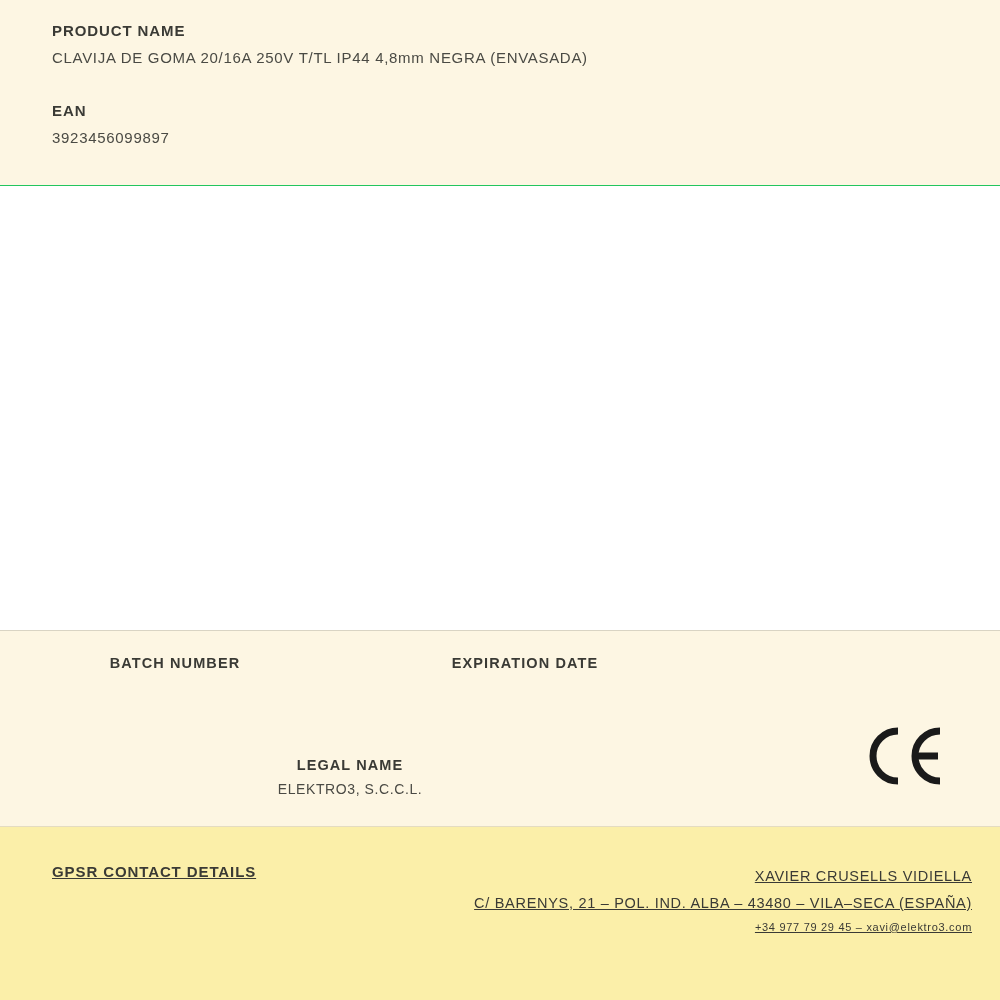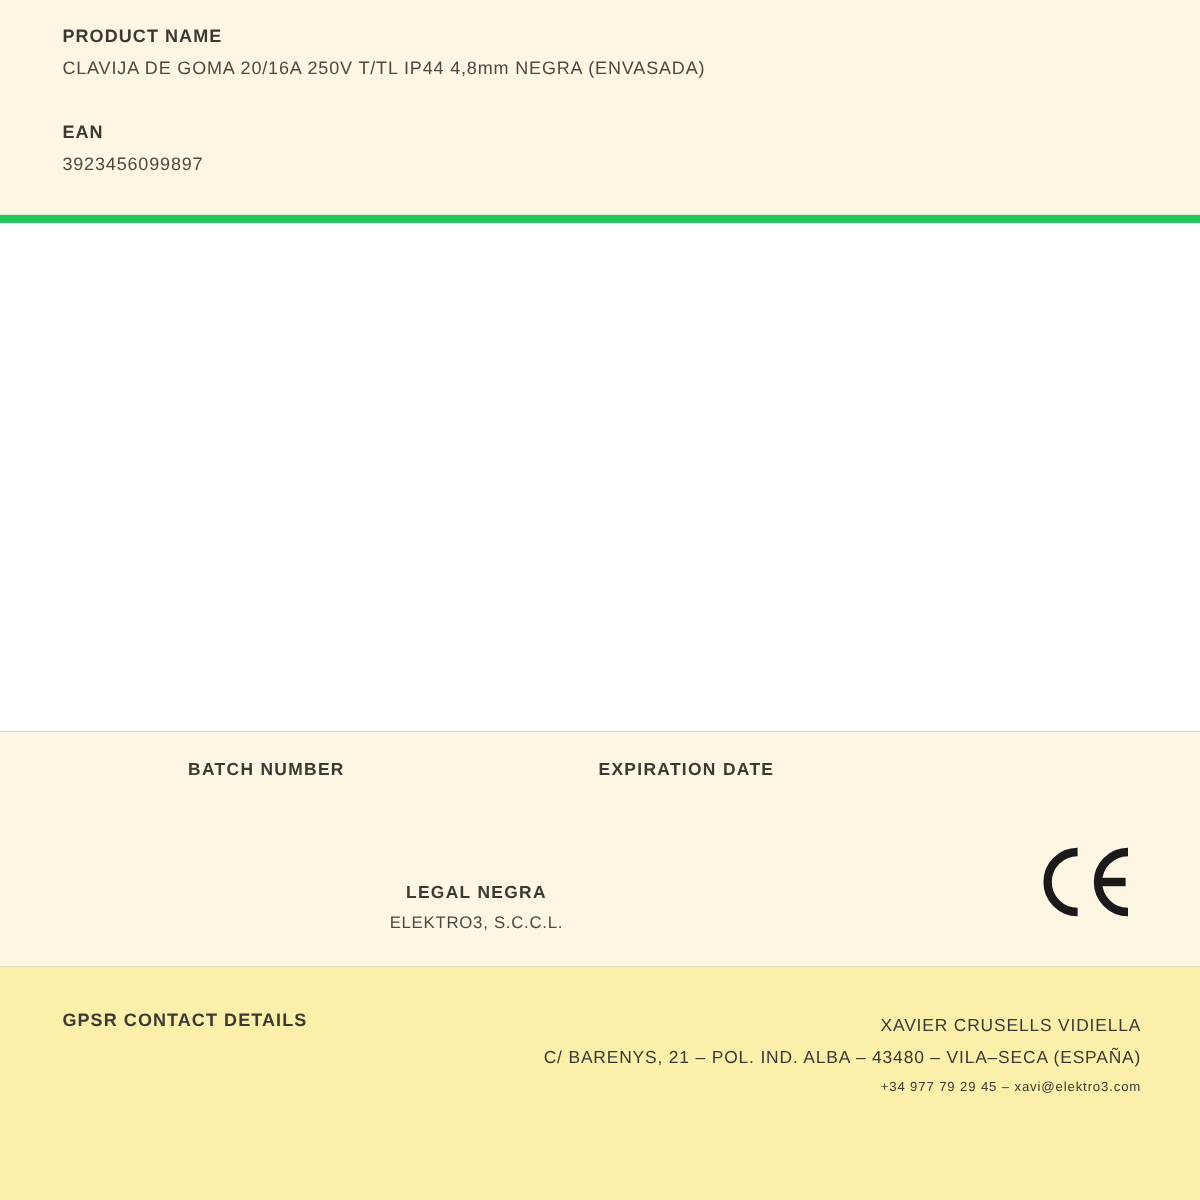--- a/index.html
+++ b/index.html
@@ -20,21 +20,21 @@
     height: 1000px;
     display: flex;
     flex-direction: column;
     background: #ffffff;
   }
 
   
   .header {
     background: #fdf6e3;
     padding: 22px 52px 18px 52px;
-    border-bottom: 7px solid #22c55e;
+    border-bottom: 1px solid #22c55e;
     box-sizing: border-box;
     height: 186px;
   }
   .field-label {
     font-size: 15px;
     letter-spacing: 0.9px;
     font-weight: bold;
     color: #3a3a35;
     margin: 0 0 10px 0;
   }
@@ -81,41 +81,41 @@
     letter-spacing: 0.6px;
     color: #4a4a44;
     margin: 0;
     min-height: 16px;
   }
   .row-two { margin-top: 62px; }
 
   .grid-2 {
     display: flex;
     width: 70%;
-    padding-left: 47px;
   }
   .grid-2 > div { flex: 1 1 50%; text-align: center; }
 
   .ce-mark {
     position: absolute;
     right: 52px;
     top: 94px;
     width: 86px;
     height: 62px;
   }
 
   
   .footer {
     background: #fbefa9;
     box-sizing: border-box;
-    height: 194px;
-    padding: 36px 48px 0 52px;
+    height: 173px;
+    padding: 36px 27px 0 52px;
     display: flex;
     justify-content: space-between;
     align-items: flex-start;
+    text-decoration: underline;
   }
   .footer-label {
     font-size: 15px;
     letter-spacing: 0.9px;
     font-weight: bold;
     color: #3a3a35;
     white-space: nowrap;
   }
   .footer-lines {
     text-align: right;
@@ -157,21 +157,21 @@
         <div>
           <p class="info-title">EXPIRATION DATE</p>
           <p class="info-value"></p>
         </div>
       </div>
     </div>
 
     <div class="info-row row-two">
       <div class="grid-2">
         <div>
-          <p class="info-title">LEGAL NEGRA</p>
+          <p class="info-title">LEGAL NAME</p>
           <p class="info-value">ELEKTRO3, S.C.C.L.</p>
         </div>
       </div>
     </div>
 
     <div class="ce-mark">
       <svg viewBox="0 0 86 62" width="86" height="62" aria-hidden="true">
         <path d="M36 6 A25 25 0 1 0 36 56" fill="none" stroke="#1a1a1a" stroke-width="7"></path>
         <path d="M78 6 A25 25 0 1 0 78 56" fill="none" stroke="#1a1a1a" stroke-width="7"></path>
         <rect x="53" y="27.5" width="23" height="7" fill="#1a1a1a"></rect>

